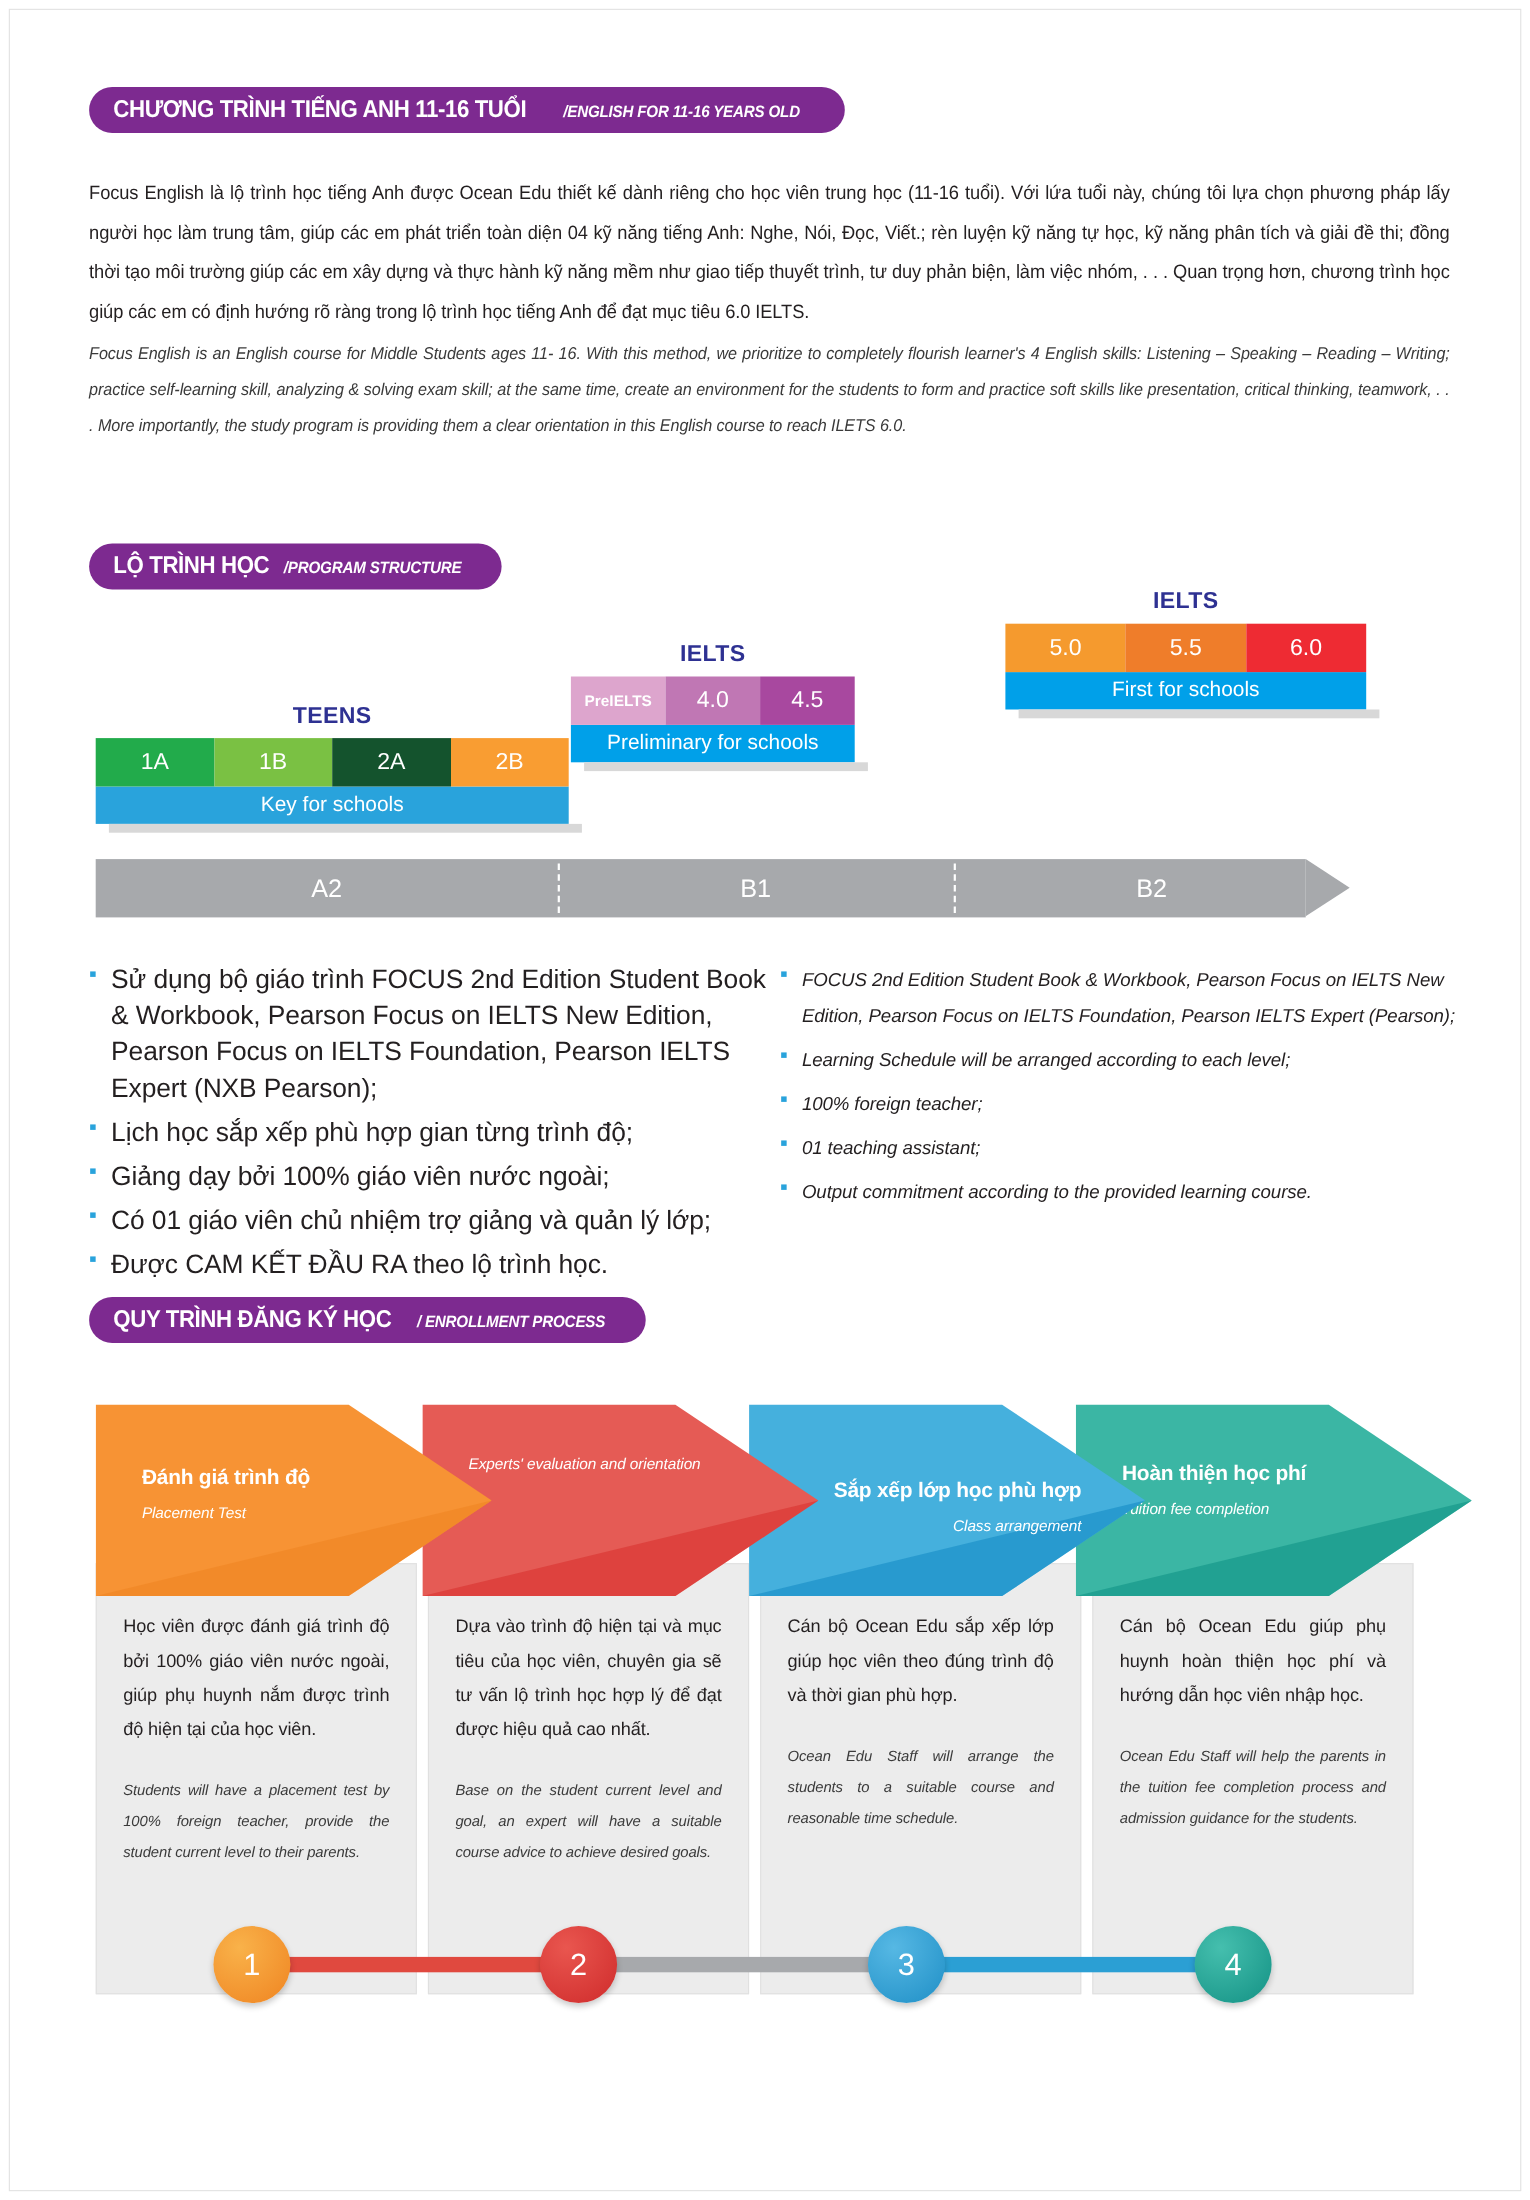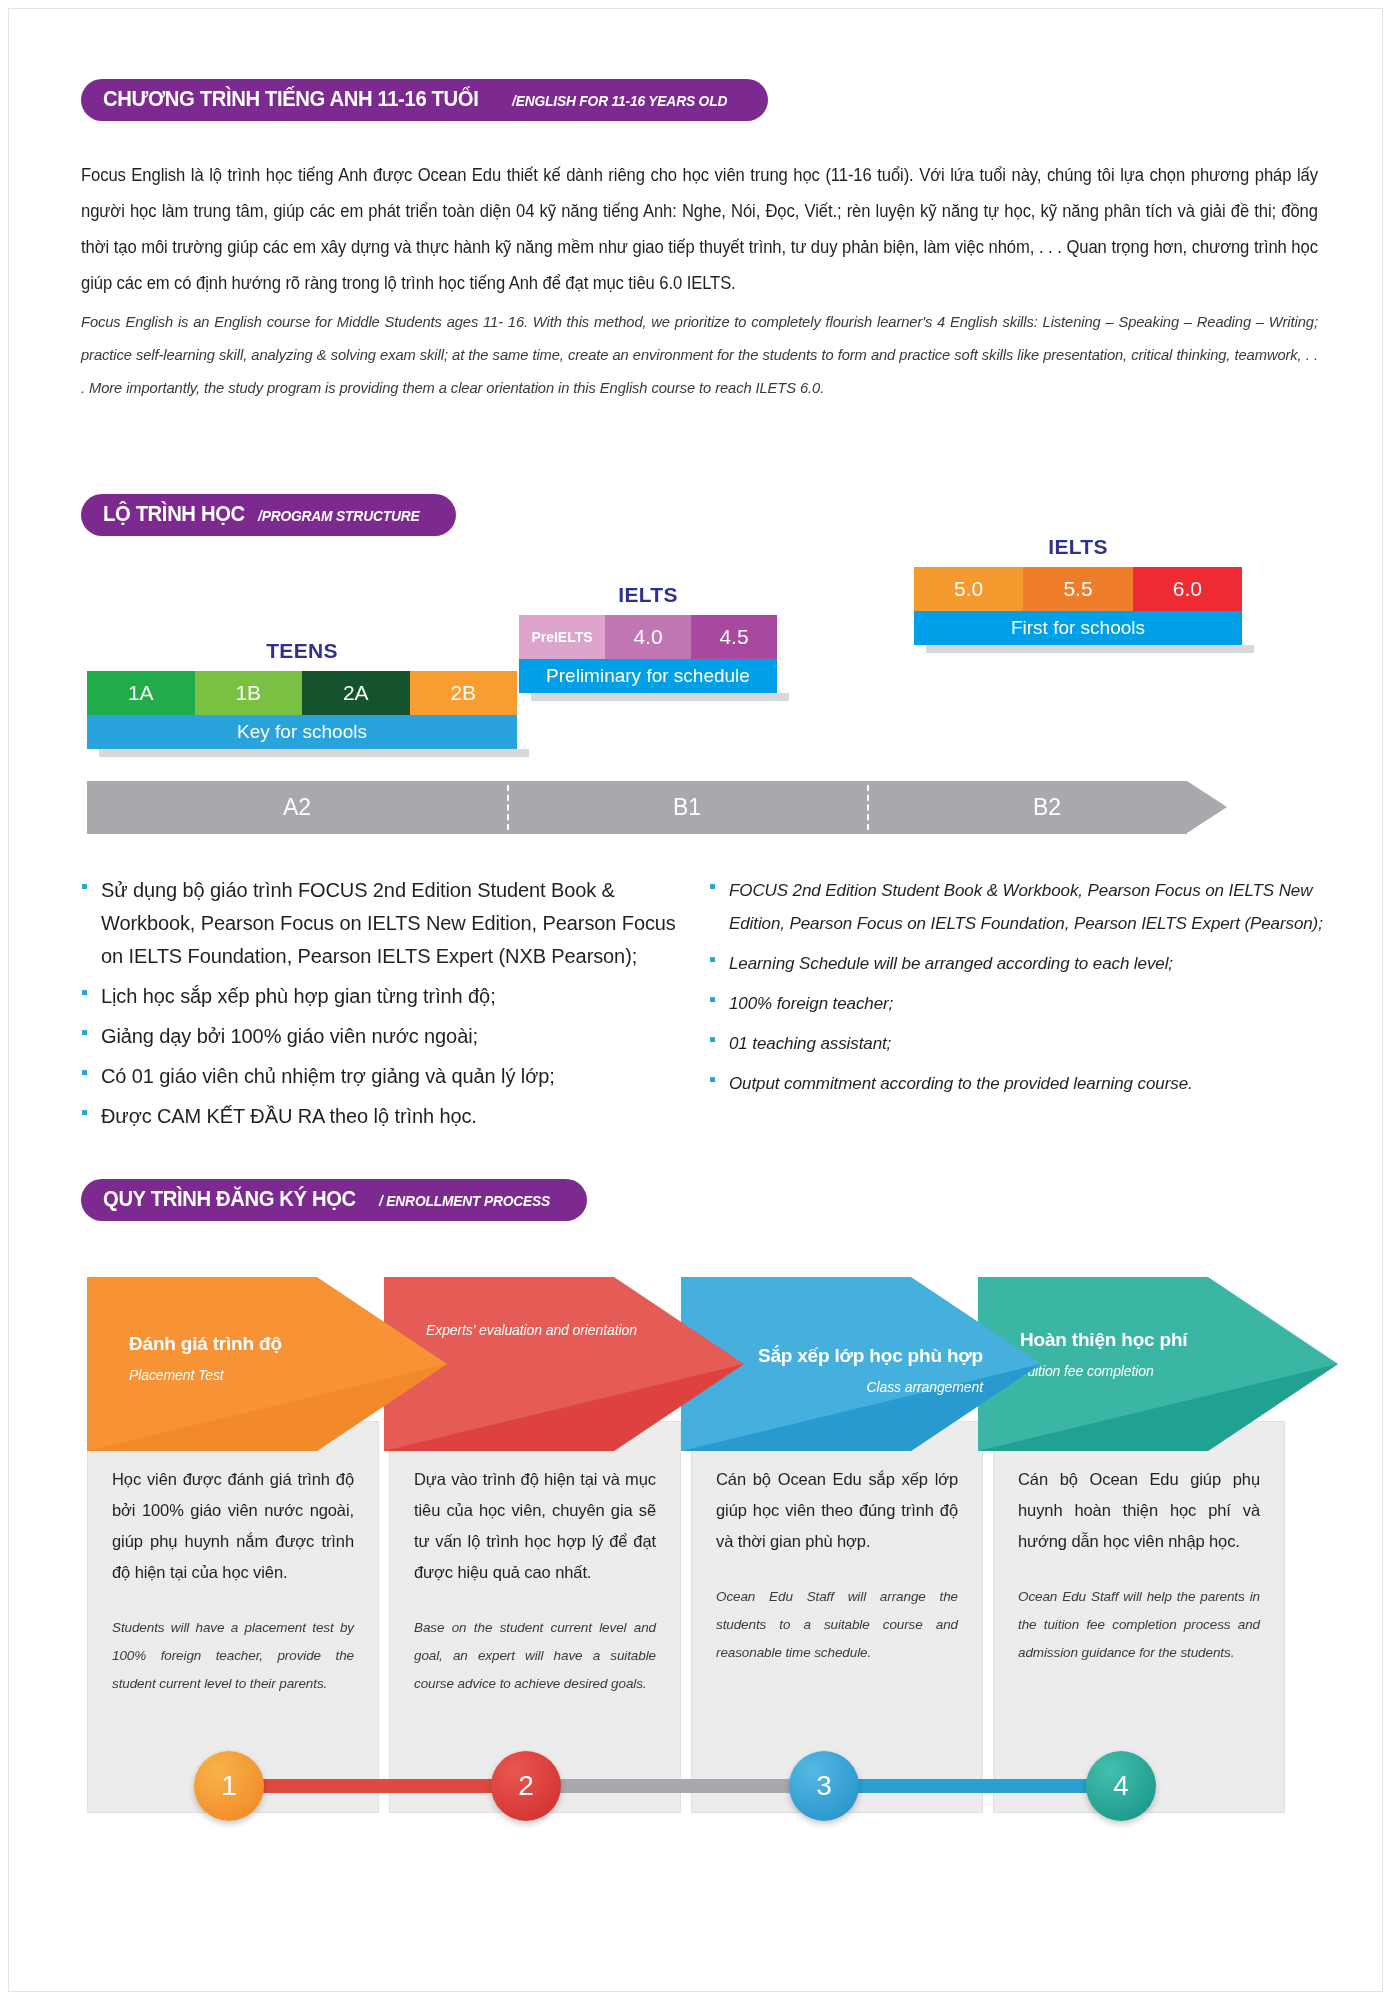--- a/index.html
+++ b/index.html
@@ -158,21 +158,21 @@
   }
   .bdot {
     color: #29a3dc;
     font-size: 20px;
     line-height: 25px;
     width: 20px;
     flex: 0 0 20px;
     text-align: left;
   }
   .btxt {
-    font-size: 20px;
+    font-size: 24px;
     line-height: 33px;
     color: #231f20;
     letter-spacing: -0.1px;
   }
   .bcol.right .btxt { font-style: italic; font-size: 17px; }
 
   
   .process { position: absolute; left: 0; top: 1230px; width: 100%; height: 640px; }
 
   .arrows { position: absolute; left: 78px; top: 30px; width: 1210px; height: 200px; }
@@ -283,21 +283,21 @@
       <div class="lvltitle">IELTS</div>
       <div class="lvlrow">
         <div class="lvlcell small" style="background:#dda5cd">
             <span>Pre</span>
             <br>
             <span>IELTS</span>
           </div>
         <div class="lvlcell" style="background:#c077b4">4.0</div>
         <div class="lvlcell" style="background:#a8489f">4.5</div>
       </div>
-      <div class="lvlfoot" style="background:#00a0e9">Preliminary for schedule</div>
+      <div class="lvlfoot" style="background:#00a0e9">Preliminary for schools</div>
       <div class="shadow-strip"></div>
     </div>
 
     <div class="lvlgroup" id="g2" style="left:905px; top:26px; width:328px;">
       <div class="lvltitle">IELTS</div>
       <div class="lvlrow">
         <div class="lvlcell" style="background:#f59a2e">5.0</div>
         <div class="lvlcell" style="background:#ef7d2a">5.5</div>
         <div class="lvlcell" style="background:#ee2b33">6.0</div>
       </div>

